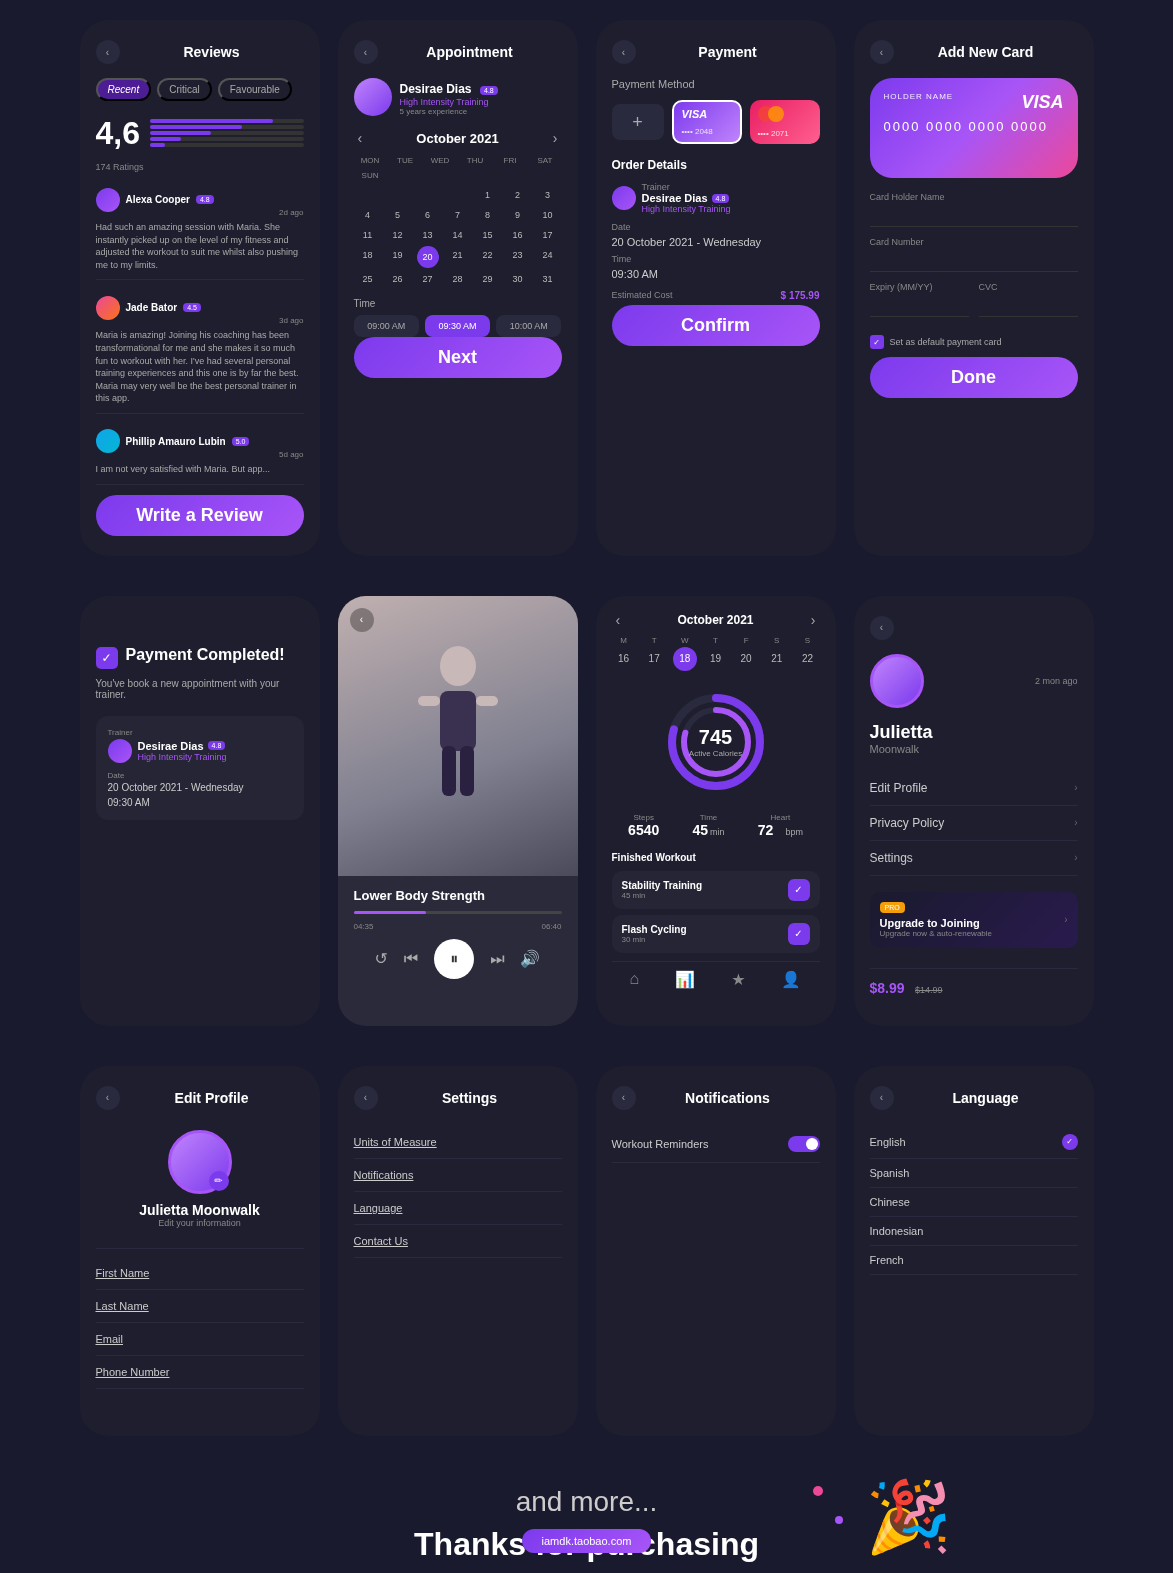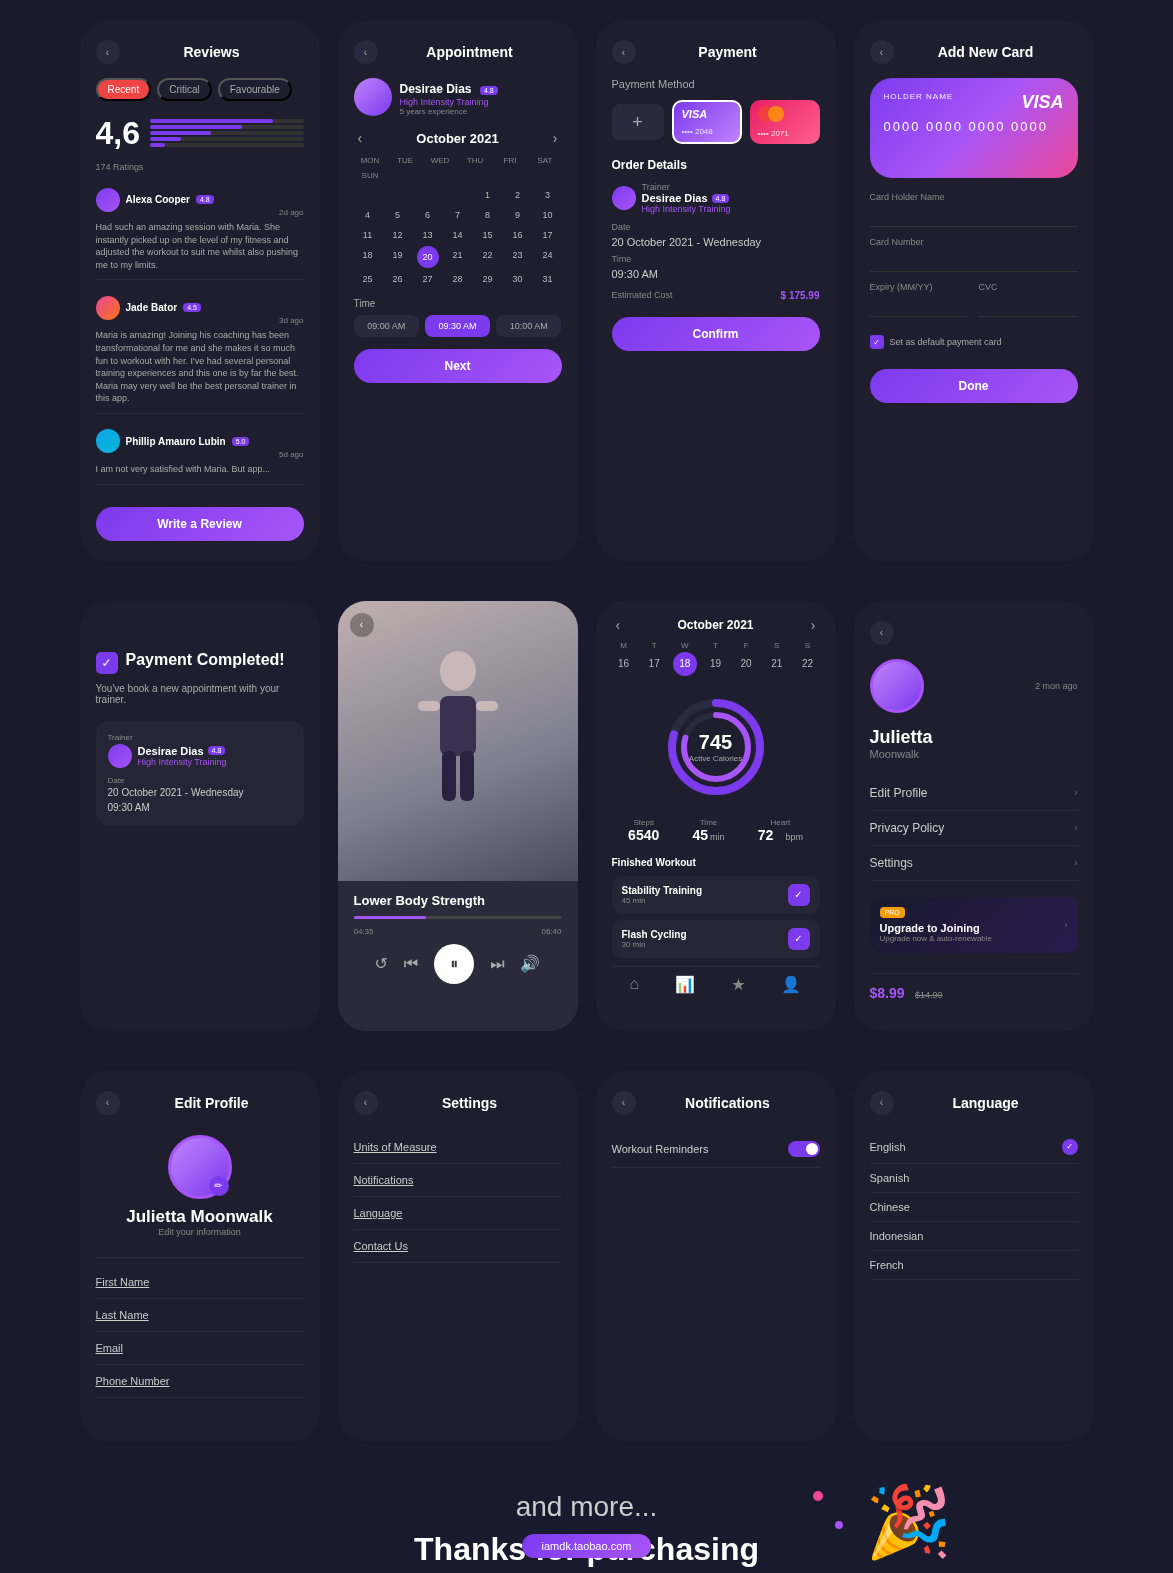--- a/index.html
+++ b/index.html
@@ -60,22 +60,23 @@
     }
     .tab-btn {
       padding: 4px 10px;
       border-radius: 20px;
       font-size: 10px;
       cursor: pointer;
       color: #aaa;
       background: transparent;
     }
     .tab-btn.active {
-      background: #ef4444;
+      background: #4c1d95;
       color: #fff;
+      font-style: italic;
     }
 
     .rating-row {
       display: flex; align-items: center; gap: 10px; margin-bottom: 10px;
     }
     .big-rating {
       font-size: 32px; font-weight: 700; color: #fff;
     }
     .stars-col { flex: 1; }
     .star-bar { display: flex; align-items: center; gap: 4px; margin-bottom: 2px; }
@@ -98,25 +99,25 @@
     }
     .review-time { font-size: 8px; color: #888; margin-left: auto; margin-top: 26px; }
     .review-text { font-size: 9px; color: #aaa; line-height: 1.4; }
 
     .purple-btn {
       width: 100%;
       background: linear-gradient(135deg, #7c3aed, #a855f7);
       border: none;
       border-radius: 24px;
       color: #fff;
-      font-size: 12px;
+      font-size: 18px;
       font-weight: 600;
       padding: 10px;
       cursor: pointer;
-      margin-top: 12px;
+      margin-top: 0;
     }
 
     
     .trainer-row {
       display: flex; align-items: center; gap: 8px; margin-bottom: 14px;
     }
     .trainer-avatar {
       width: 38px; height: 38px; border-radius: 50%;
       background: linear-gradient(135deg, #c084fc, #7c3aed);
       flex-shrink: 0;
@@ -863,21 +864,21 @@
 
   <div class="row3-card">
     <div class="phone-header">
       <div class="back-btn">‹</div>
       <div class="phone-title">Edit Profile</div>
     </div>
     <div style="display:flex;flex-direction:column;align-items:center;margin:20px 0">
       <div style="width:64px;height:64px;border-radius:50%;background:linear-gradient(135deg,#c084fc,#7c3aed);border:3px solid #a855f7;margin-bottom:8px;position:relative">
         <div style="position:absolute;bottom:0;right:0;width:20px;height:20px;border-radius:50%;background:#7c3aed;display:flex;align-items:center;justify-content:center;font-size:10px">✏</div>
       </div>
-      <div style="font-size:17px;font-weight:600">Julietta Moonwalk</div>
+      <div style="font-size:14px;font-weight:600">Julietta Moonwalk</div>
       <div style="font-size:9px;color:#888">Edit your information</div>
     </div>
     <div style="height:1px;background:#2a2a3e;margin-bottom:8px"></div>
     <div class="settings-item">First Name</div>
     <div class="settings-item">Last Name</div>
     <div class="settings-item">Email</div>
     <div class="settings-item">Phone Number</div>
   </div>
 
   <div class="row3-card">

